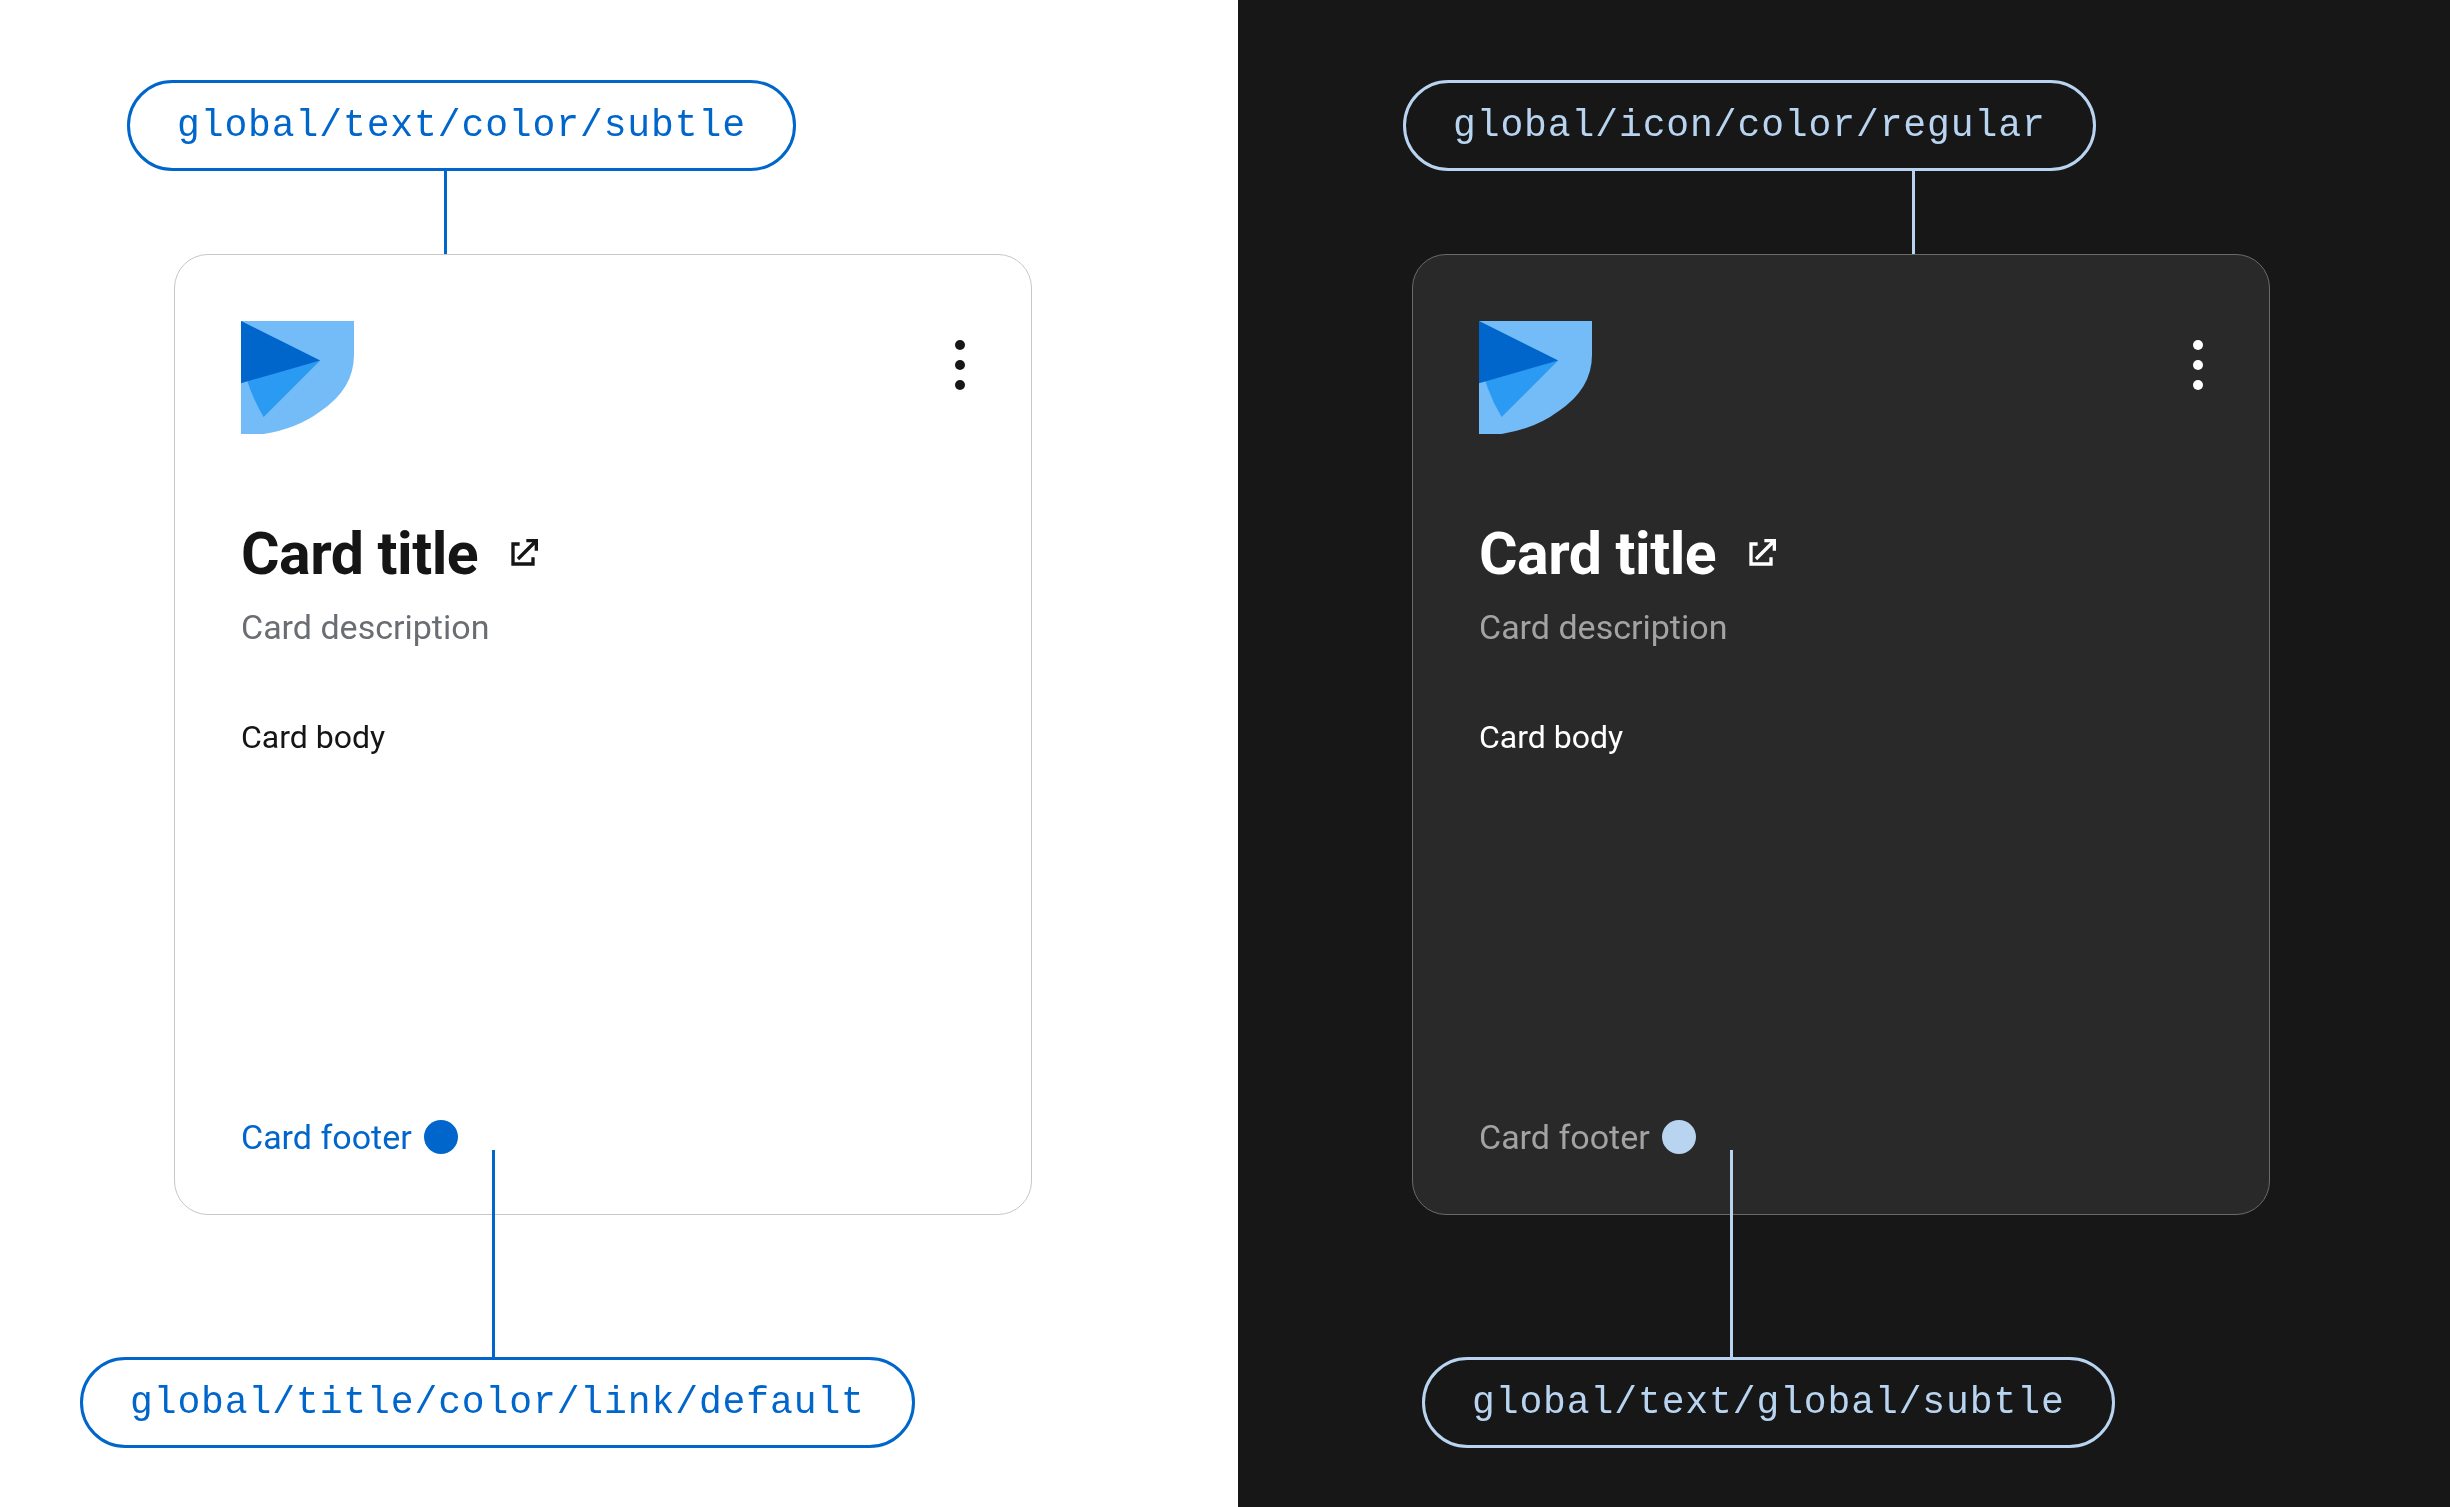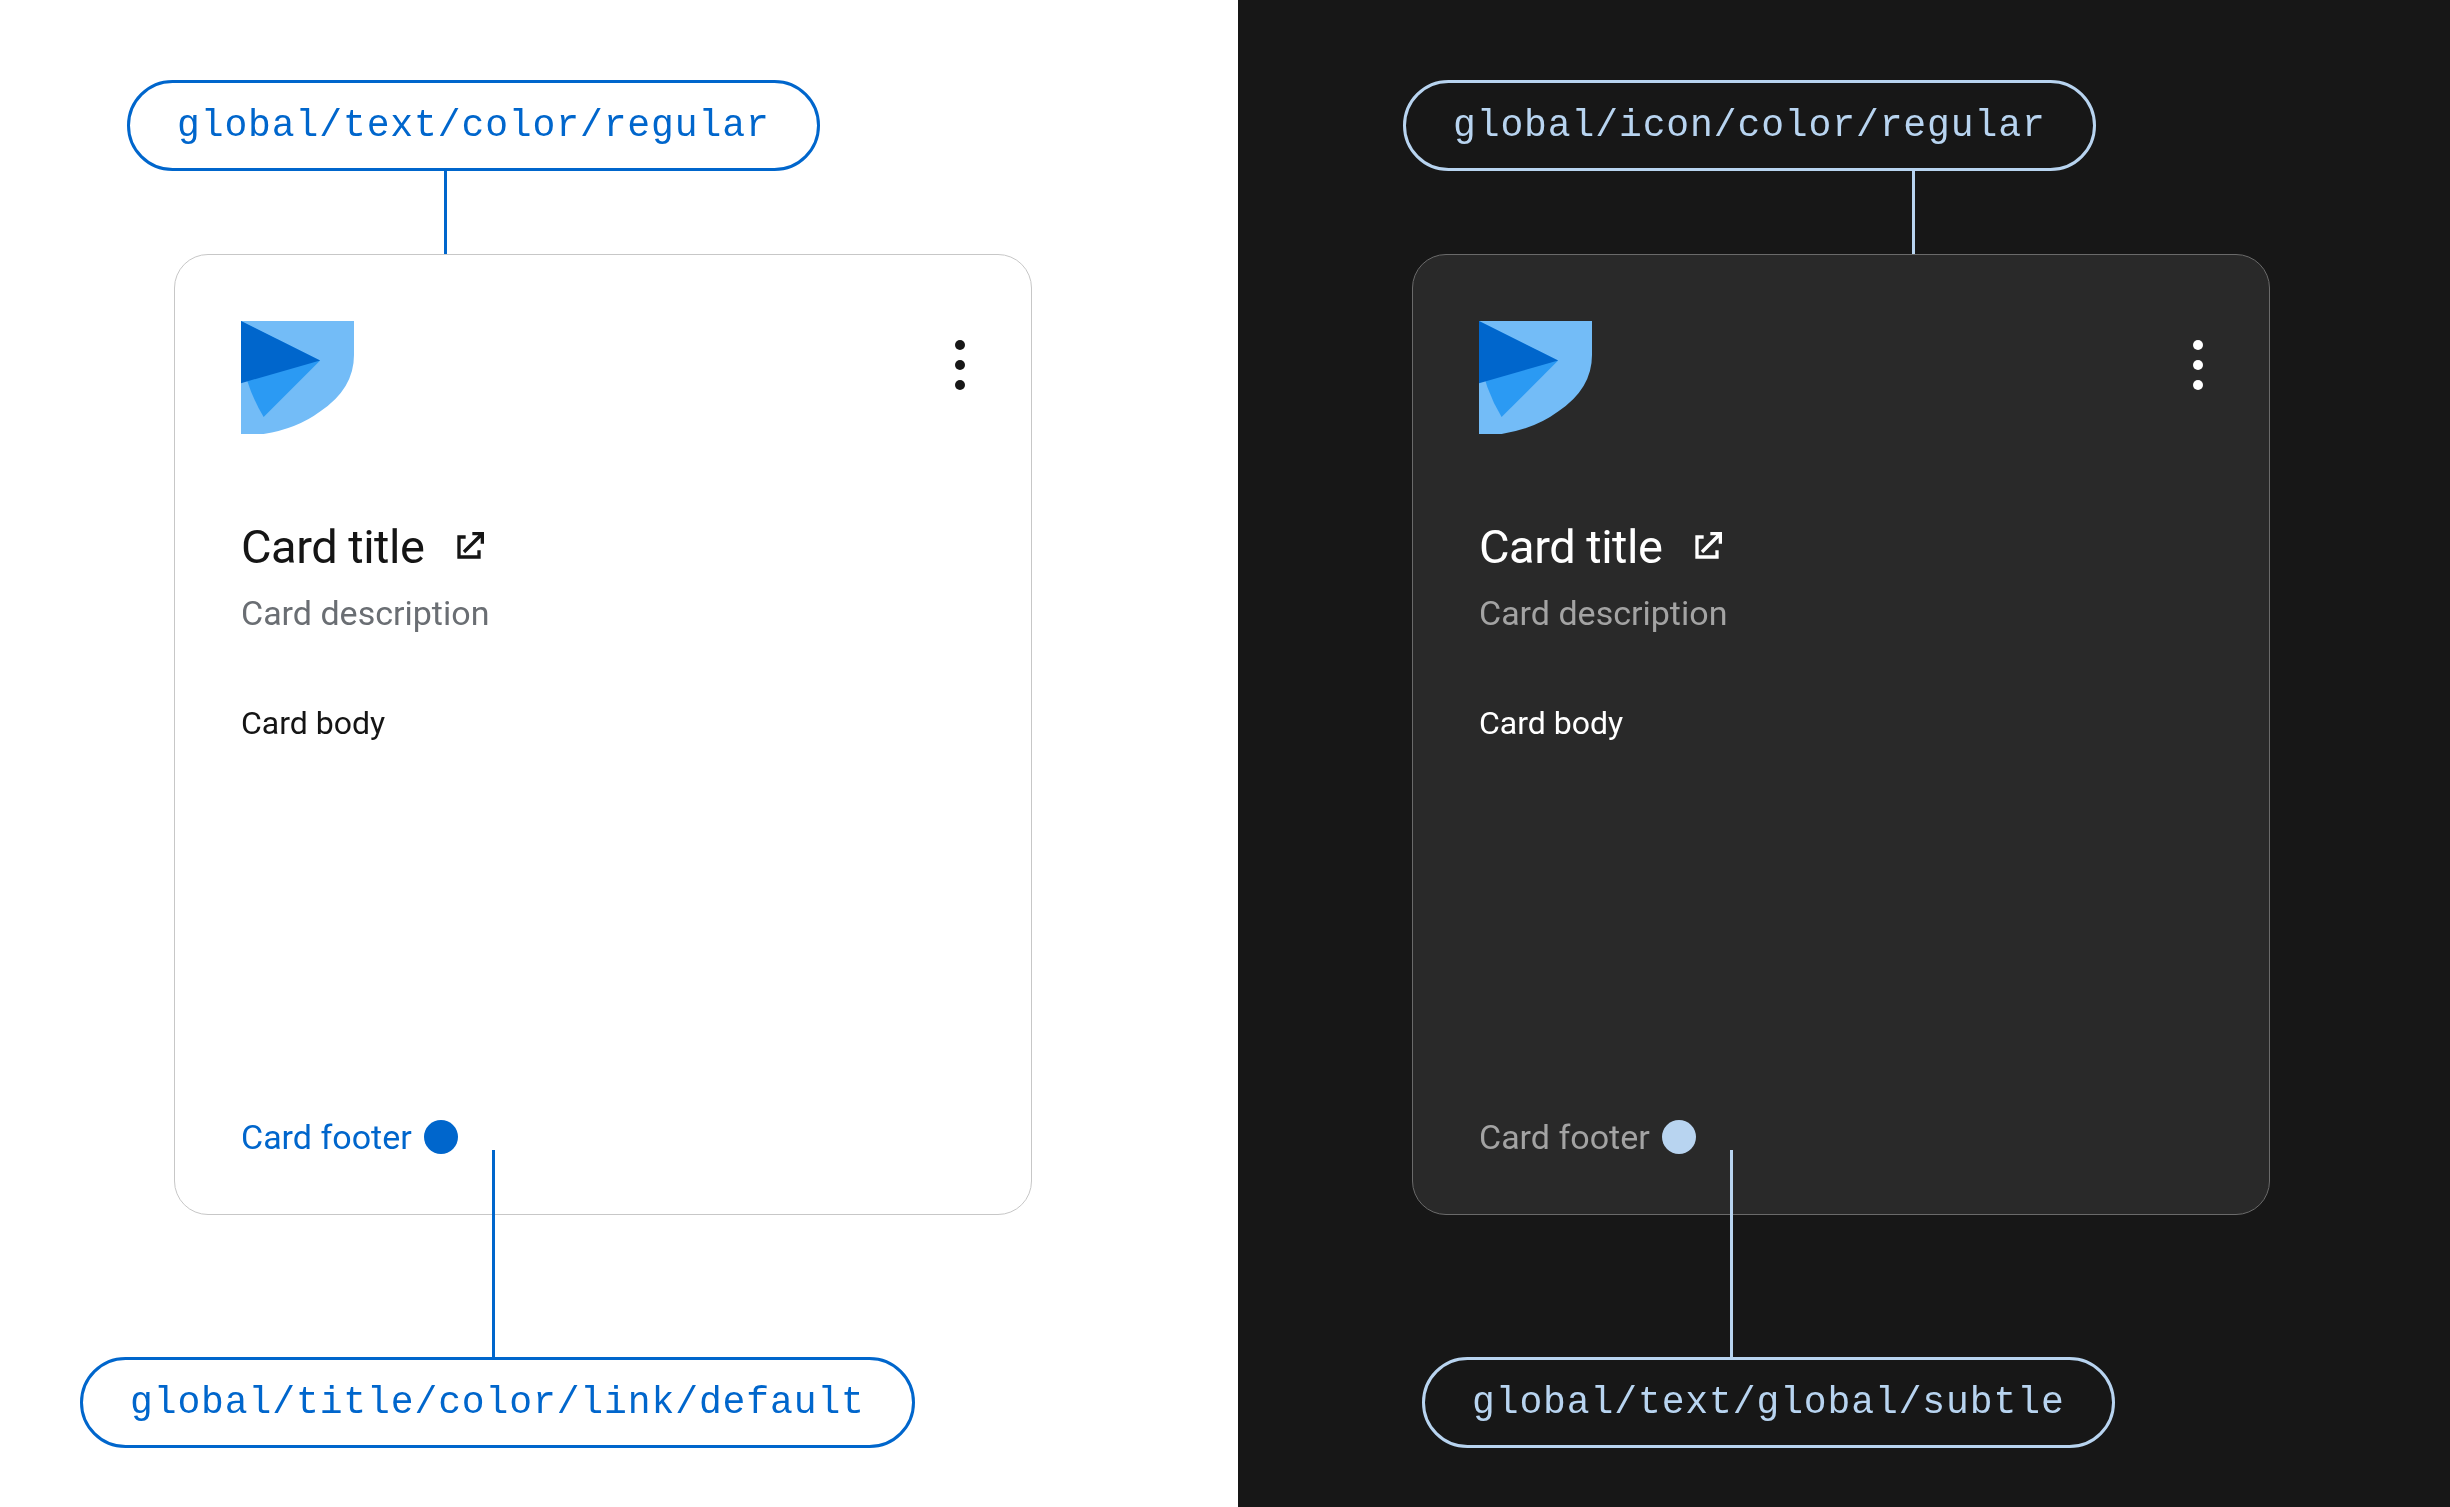--- a/index.html
+++ b/index.html
@@ -59,22 +59,22 @@
   .light .kebab span { background: #171717; }
   .dark  .kebab span { background: #ffffff; }
 
   .title-row {
     display: flex;
     align-items: center;
     gap: 24.5px;
     margin-bottom: 19px;
   }
   .card-title {
-    font-size: 47px;
-    font-weight: 400;
+    font-size: 59px;
+    font-weight: 700;
     letter-spacing: -0.5px;
   }
   .light .card-title { color: #151515; }
   .dark  .card-title { color: #ffffff; }
 
   .ext-icon { width: 40px; height: 40px; }
   .ext-icon svg { width: 100%; height: 100%; display:block; }
   .light .ext-icon svg path { fill: #151515; }
   .dark  .ext-icon svg path { fill: #ffffff; }
 
@@ -144,21 +144,21 @@
   }
   .light .line { color: #0066cc; }
   .dark  .line { color: #b8d4f0; }
   .line.v { width: 2.8px; }
 </style>
 </head>
 <body>
 
 <div class="panel light">
 
-  <div class="pill" style="top:80px; left:127px;">global/text/color/regular</div>
+  <div class="pill" style="top:80px; left:127px;">global/text/color/subtle</div>
 
   <div class="line v" style="left:444px; top:168px; height:341px;"></div>
 
   <div class="dot" style="left:428px; top:495px;"></div>
 
   <div class="card">
     <div class="card-header">
       <div class="logo-wrap">
         <svg viewBox="0 0 100 100">
           <path d="M0 0 H100 V30 Q100 60 70 80 Q50 95 20 100 H0 Z" fill="#73bcf7"></path>

